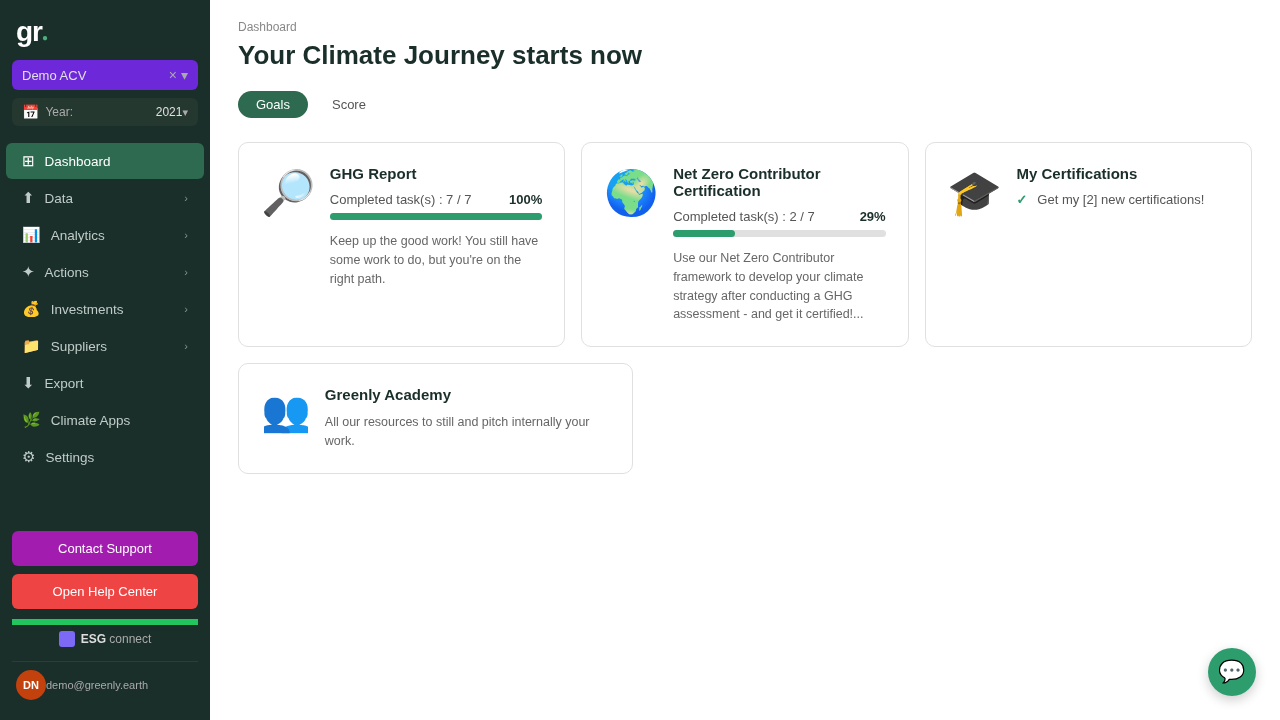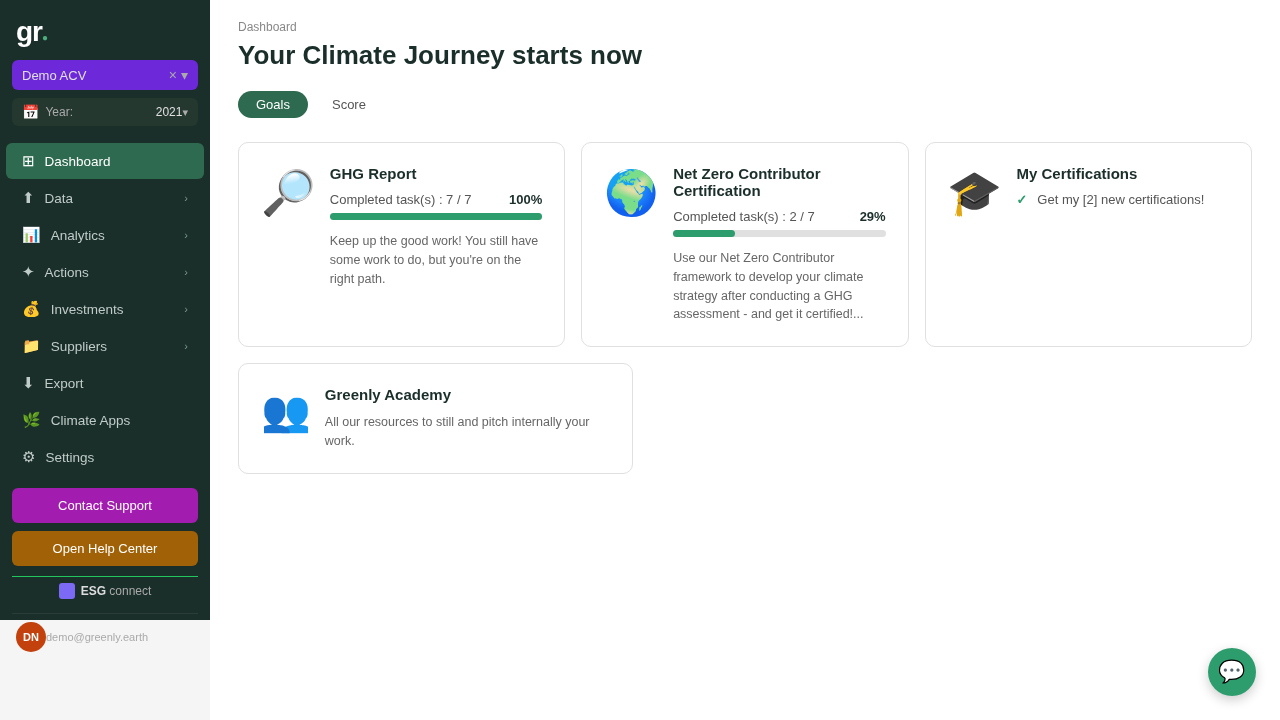--- a/index.html
+++ b/index.html
@@ -5,21 +5,21 @@
     * { box-sizing: border-box; margin: 0; padding: 0; }
     body { font-family: -apple-system, BlinkMacSystemFont, 'Segoe UI', sans-serif; display: flex; width: 1280px; height: 720px; overflow: hidden; background: #f5f5f5; }
 
     
     .sidebar {
       width: 210px;
       min-width: 210px;
       background: #1a2e2a;
       display: flex;
       flex-direction: column;
-      height: 620px;
+      height: 720px;
       color: #ccc;
     }
     .sidebar-logo {
       padding: 16px 16px 12px;
       display: flex; align-items: center;
     }
     .logo-text {
       font-size: 28px; font-weight: 900; color: #fff; letter-spacing: -1px;
     }
     .logo-dot { color: #4caf7d; font-size: 10px; }
@@ -63,28 +63,28 @@
     .sidebar-bottom { padding: 12px; }
     .btn-support {
       display: block; width: 100%; padding: 10px;
       background: #a21caf; color: #fff;
       border: none; border-radius: 6px;
       font-size: 13px; cursor: pointer; margin-bottom: 8px;
       text-align: center;
     }
     .btn-help {
       display: block; width: 100%; padding: 10px;
-      background: #a16207; color: #fff;
+      background: #ef4444; color: #fff;
       border: none; border-radius: 6px;
       font-size: 13px; cursor: pointer; margin-bottom: 10px;
       text-align: center;
     }
     .esg-connect {
       display: flex; align-items: center; justify-content: center;
-      padding: 6px; border-top: 1px solid #22c55e;
+      padding: 6px; border-top: 6px solid #22c55e;
       margin-bottom: 8px;
     }
     .esg-icon { width: 16px; height: 16px; background: #7c6af7; border-radius: 3px; margin-right: 6px; }
     .esg-text { font-size: 12px; color: #aaa; }
     .esg-text strong { color: #ddd; }
     .user-row {
       display: flex; align-items: center; padding: 8px 4px;
       border-top: 1px solid #2a3d38;
     }
     .avatar {

